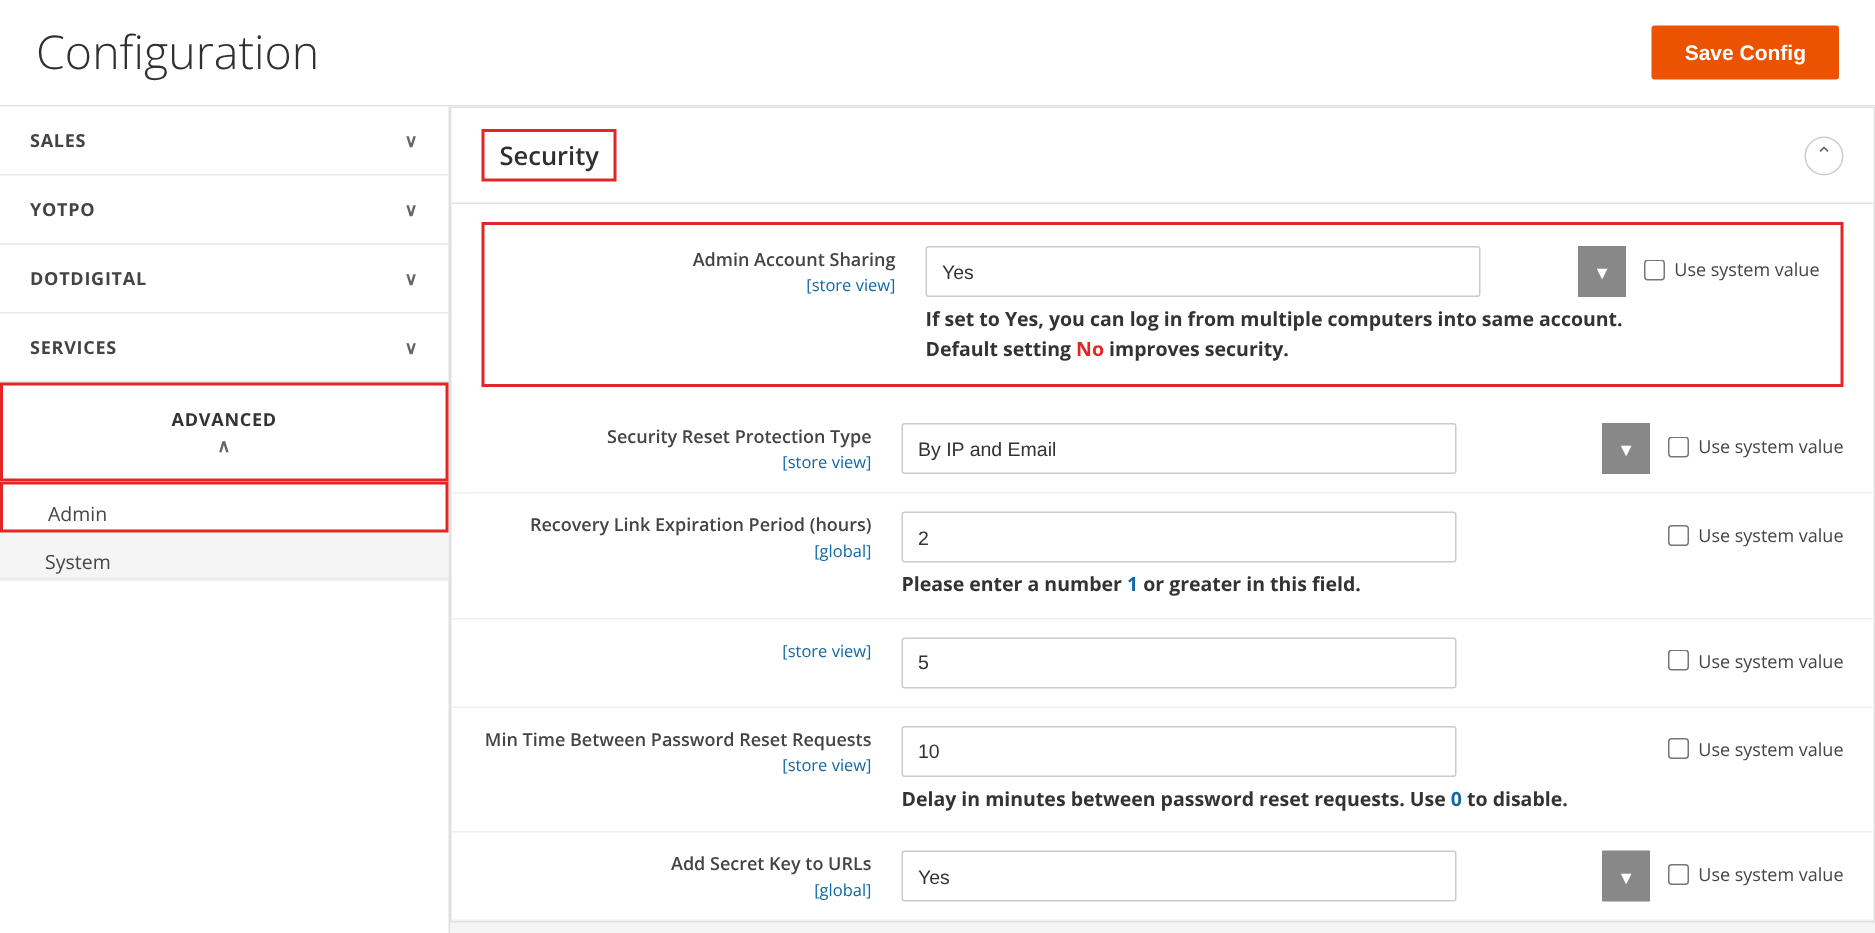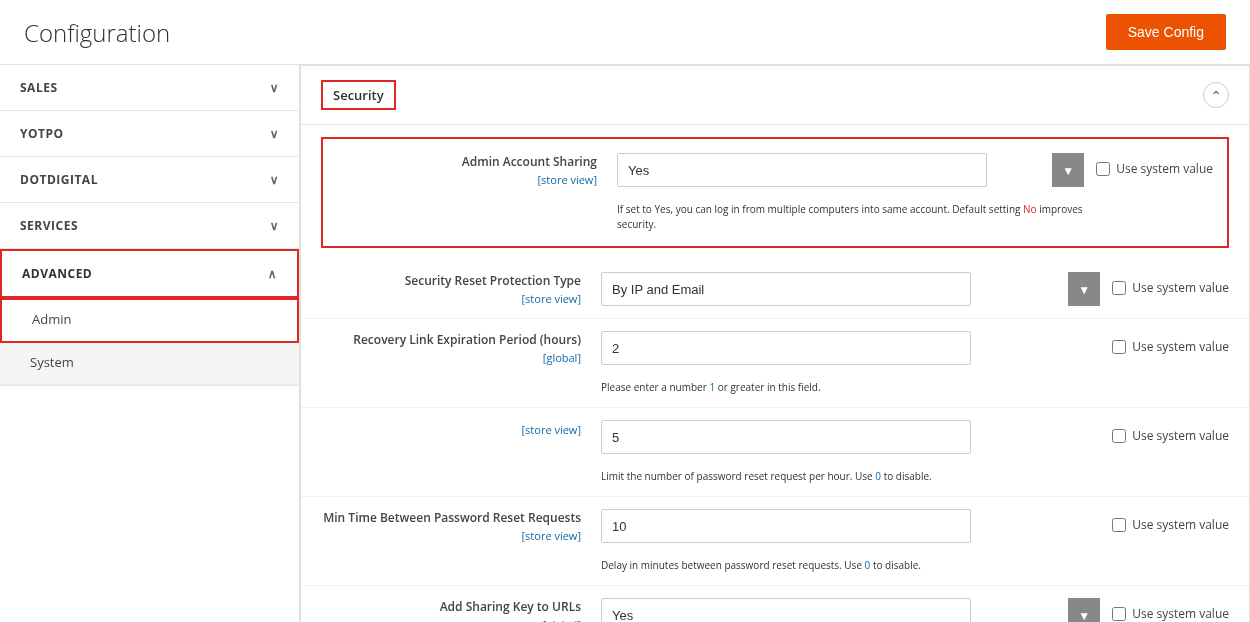--- a/index.html
+++ b/index.html
@@ -7,31 +7,31 @@
 
     .page-header {
       background: #fff;
       padding: 14px 24px;
       display: flex;
       align-items: center;
       justify-content: space-between;
       border-bottom: 1px solid #e0e0e0;
     }
     .page-title {
-      font-size: 24px;
+      font-size: 31px;
       font-weight: 300;
       color: #303030;
     }
     .save-config-btn {
       background: #eb5202;
       color: #fff;
       border: none;
       padding: 10px 22px;
       font-size: 14px;
-      font-weight: 400;
+      font-weight: 700;
       cursor: pointer;
       border-radius: 2px;
     }
 
     .main-layout {
       display: flex;
       min-height: calc(100vh - 60px);
     }
 
     
@@ -53,26 +53,27 @@
       font-weight: 700;
       font-size: 12px;
       color: #444;
       letter-spacing: 0.5px;
       cursor: pointer;
       user-select: none;
     }
     .sidebar-item-header.active-section {
       border: 2px solid #e22626;
       color: #333;
+      flex-direction: column;
     }
     .chevron { font-size: 12px; color: #666; }
 
     .sidebar-sub-items { background: #f5f5f5; }
     .sidebar-sub-item {
-      padding: 10px 20px 13px 30px;
+      padding: 10px 20px 2px 30px;
       font-size: 13px;
       color: #444;
       cursor: pointer;
       border-bottom: 1px solid #ececec;
     }
     .sidebar-sub-item.active-box {
       border: 2px solid #e22626;
       background: #fff;
     }
 
@@ -91,21 +92,21 @@
     .section-panel-header {
       display: flex;
       align-items: center;
       justify-content: space-between;
       padding: 14px 20px;
       background: #fff;
       border-bottom: 1px solid #e0e0e0;
       cursor: pointer;
     }
     .section-panel-title {
-      font-size: 13px;
+      font-size: 17px;
       font-weight: 600;
       color: #303030;
       border: 2px solid #e22626;
       padding: 4px 10px;
     }
     .collapse-icon {
       font-size: 18px;
       color: #666;
       border: 1px solid #ccc;
       border-radius: 50%;
@@ -176,24 +177,25 @@
     .form-input {
       width: 370px;
       height: 34px;
       border: 1px solid #ccc;
       border-radius: 2px;
       padding: 0 10px;
       font-size: 13px;
       color: #333;
     }
     .help-text {
-      font-size: 10px;
-      margin-top: 15px;
+      font-size: 13px;
+      margin-top: 5px;
       line-height: 1.5;
       color: #333;
+      font-weight: bold;
     }
     .help-text a, .help-text .link {
       color: #1068a5;
       text-decoration: none;
     }
     .help-text .highlight-no {
       color: #e22626;
     }
 
     .use-system-wrap {
@@ -363,23 +365,20 @@
           </div>
         </div>
 
         <div class="form-row-outer">
           <div class="form-label-col">
             <span class="form-scope">[store view]</span>
           </div>
           <div class="form-control-col">
             <div class="form-control-wrap">
               <input type="text" class="form-input" value="5" style="">
-              <div class="help-text">
-                Limit the number of password reset request per hour. Use <span class="link">0</span> to disable.
-              </div>
             </div>
             <div class="use-system-wrap">
               <input type="checkbox" style="">
               <span class="use-system-label">Use system value</span>
             </div>
           </div>
         </div>
 
         <div class="form-row-outer">
           <div class="form-label-col">
@@ -395,21 +394,21 @@
             </div>
             <div class="use-system-wrap">
               <input type="checkbox" style="">
               <span class="use-system-label">Use system value</span>
             </div>
           </div>
         </div>
 
         <div class="form-row-outer">
           <div class="form-label-col">
-            <div class="form-label">Add Sharing Key to URLs</div>
+            <div class="form-label">Add Secret Key to URLs</div>
             <span class="form-scope">[global]</span>
           </div>
           <div class="form-control-col">
             <div class="form-control-wrap">
               <div class="form-select-wrap">
                 <select class="form-select">
                   <option>Yes</option>
                   <option>No</option>
                 </select>
                 <div class="select-arrow">▼</div>

